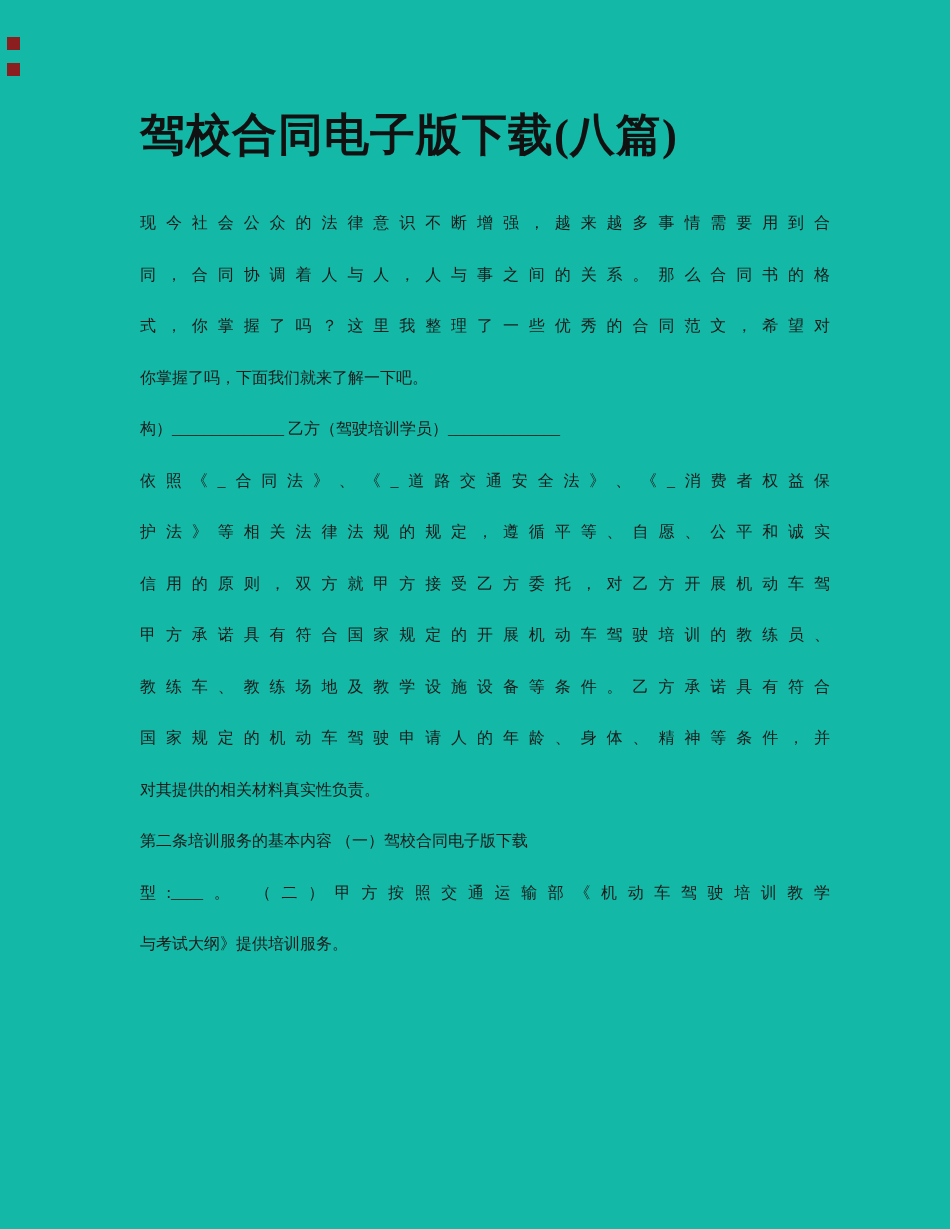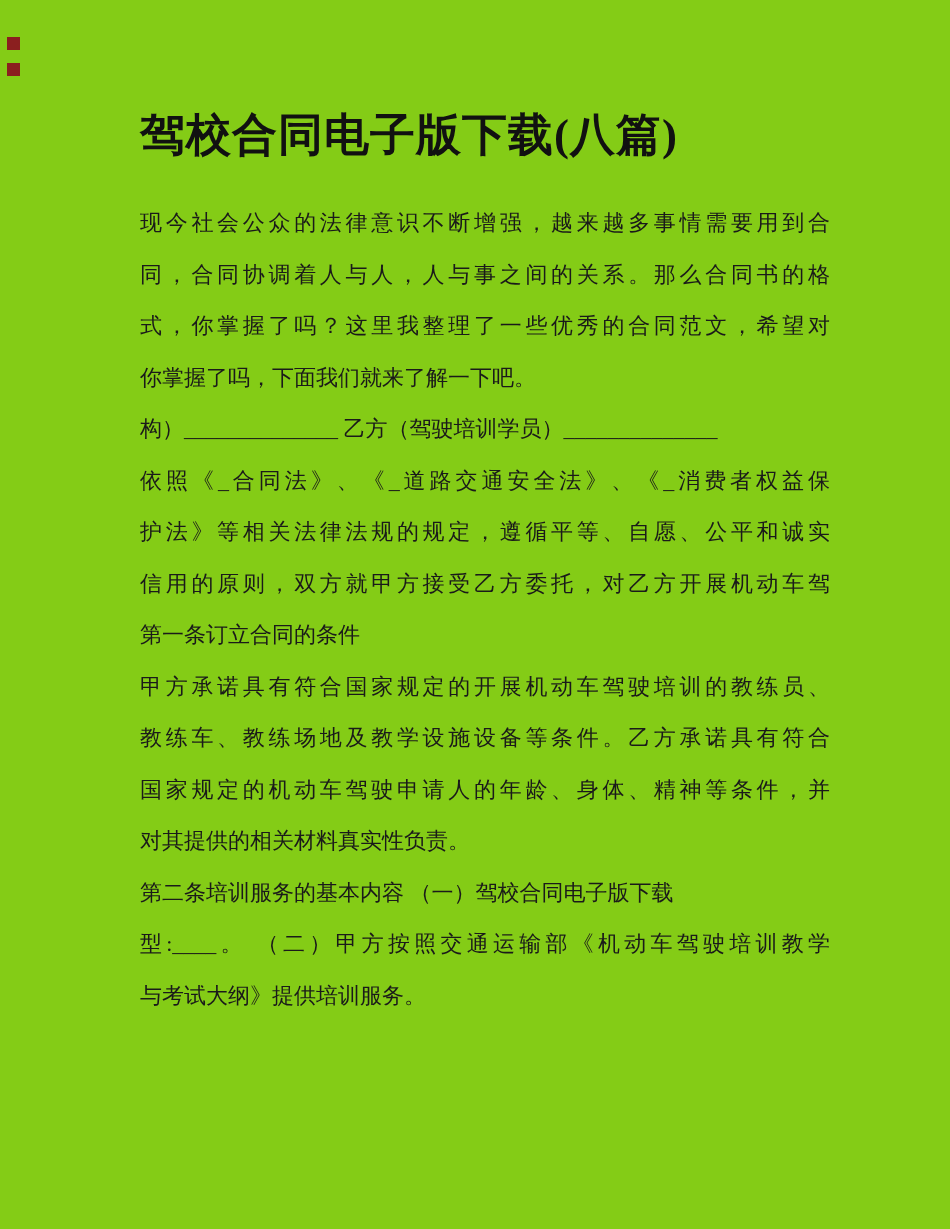--- a/index.html
+++ b/index.html
@@ -4,21 +4,21 @@
 <style>
   html,body{margin:0;padding:0;}
   body{
     background:#ffffff;
     font-family:"Liberation Serif","DejaVu Serif",serif;
   }
   .page{
     position:relative;
     width:950px;
     height:1229px;
-    background:#84cc16;
+    background:#14b8a6;
     overflow:hidden;
   }
   .marker{
     position:absolute;
     left:7px;
     width:13px;
     height:13px;
   }
   .marker.m1{top:37px;}
   .marker.m2{top:63px;}
@@ -36,21 +36,21 @@
     white-space:nowrap;
   }
   .doc-body{
     position:absolute;
     left:140px;
     top:197px;
     width:690px;
     color:#1a1a1a;
   }
   .line{
-    font-size:22px;
+    font-size:16px;
     line-height:51.5px;
     height:51.5px;
     white-space:nowrap;
     overflow:visible;
   }
   .line.fill{
     white-space:normal;
     text-align:justify;
     text-align-last:justify;
     text-justify:inter-ideograph;
@@ -68,21 +68,20 @@
 
   <div class="doc-body" style="color: rgb(26, 26, 26);">
       <div class="line fill">现今社会公众的法律意识不断增强，越来越多事情需要用到合</div>
       <div class="line fill">同，合同协调着人与人，人与事之间的关系。那么合同书的格</div>
       <div class="line fill">式，你掌握了吗？这里我整理了一些优秀的合同范文，希望对</div>
       <div class="line">你掌握了吗，下面我们就来了解一下吧。</div>
       <div class="line">构）______________ 乙方（驾驶培训学员）______________</div>
       <div class="line fill">依照《_合同法》、《_道路交通安全法》、《_消费者权益保</div>
       <div class="line fill">护法》等相关法律法规的规定，遵循平等、自愿、公平和诚实</div>
       <div class="line fill">信用的原则，双方就甲方接受乙方委托，对乙方开展机动车驾</div>
-      <div class="line">第一条订立合同的条件</div>
       <div class="line fill">甲方承诺具有符合国家规定的开展机动车驾驶培训的教练员、</div>
       <div class="line fill">教练车、教练场地及教学设施设备等条件。乙方承诺具有符合</div>
       <div class="line fill">国家规定的机动车驾驶申请人的年龄、身体、精神等条件，并</div>
       <div class="line">对其提供的相关材料真实性负责。</div>
       <div class="line">第二条培训服务的基本内容 （一）驾校合同电子版下载</div>
       <div class="line fill">型:____。 （二）甲方按照交通运输部《机动车驾驶培训教学</div>
       <div class="line">与考试大纲》提供培训服务。</div>
     </div>
 
 </div>

